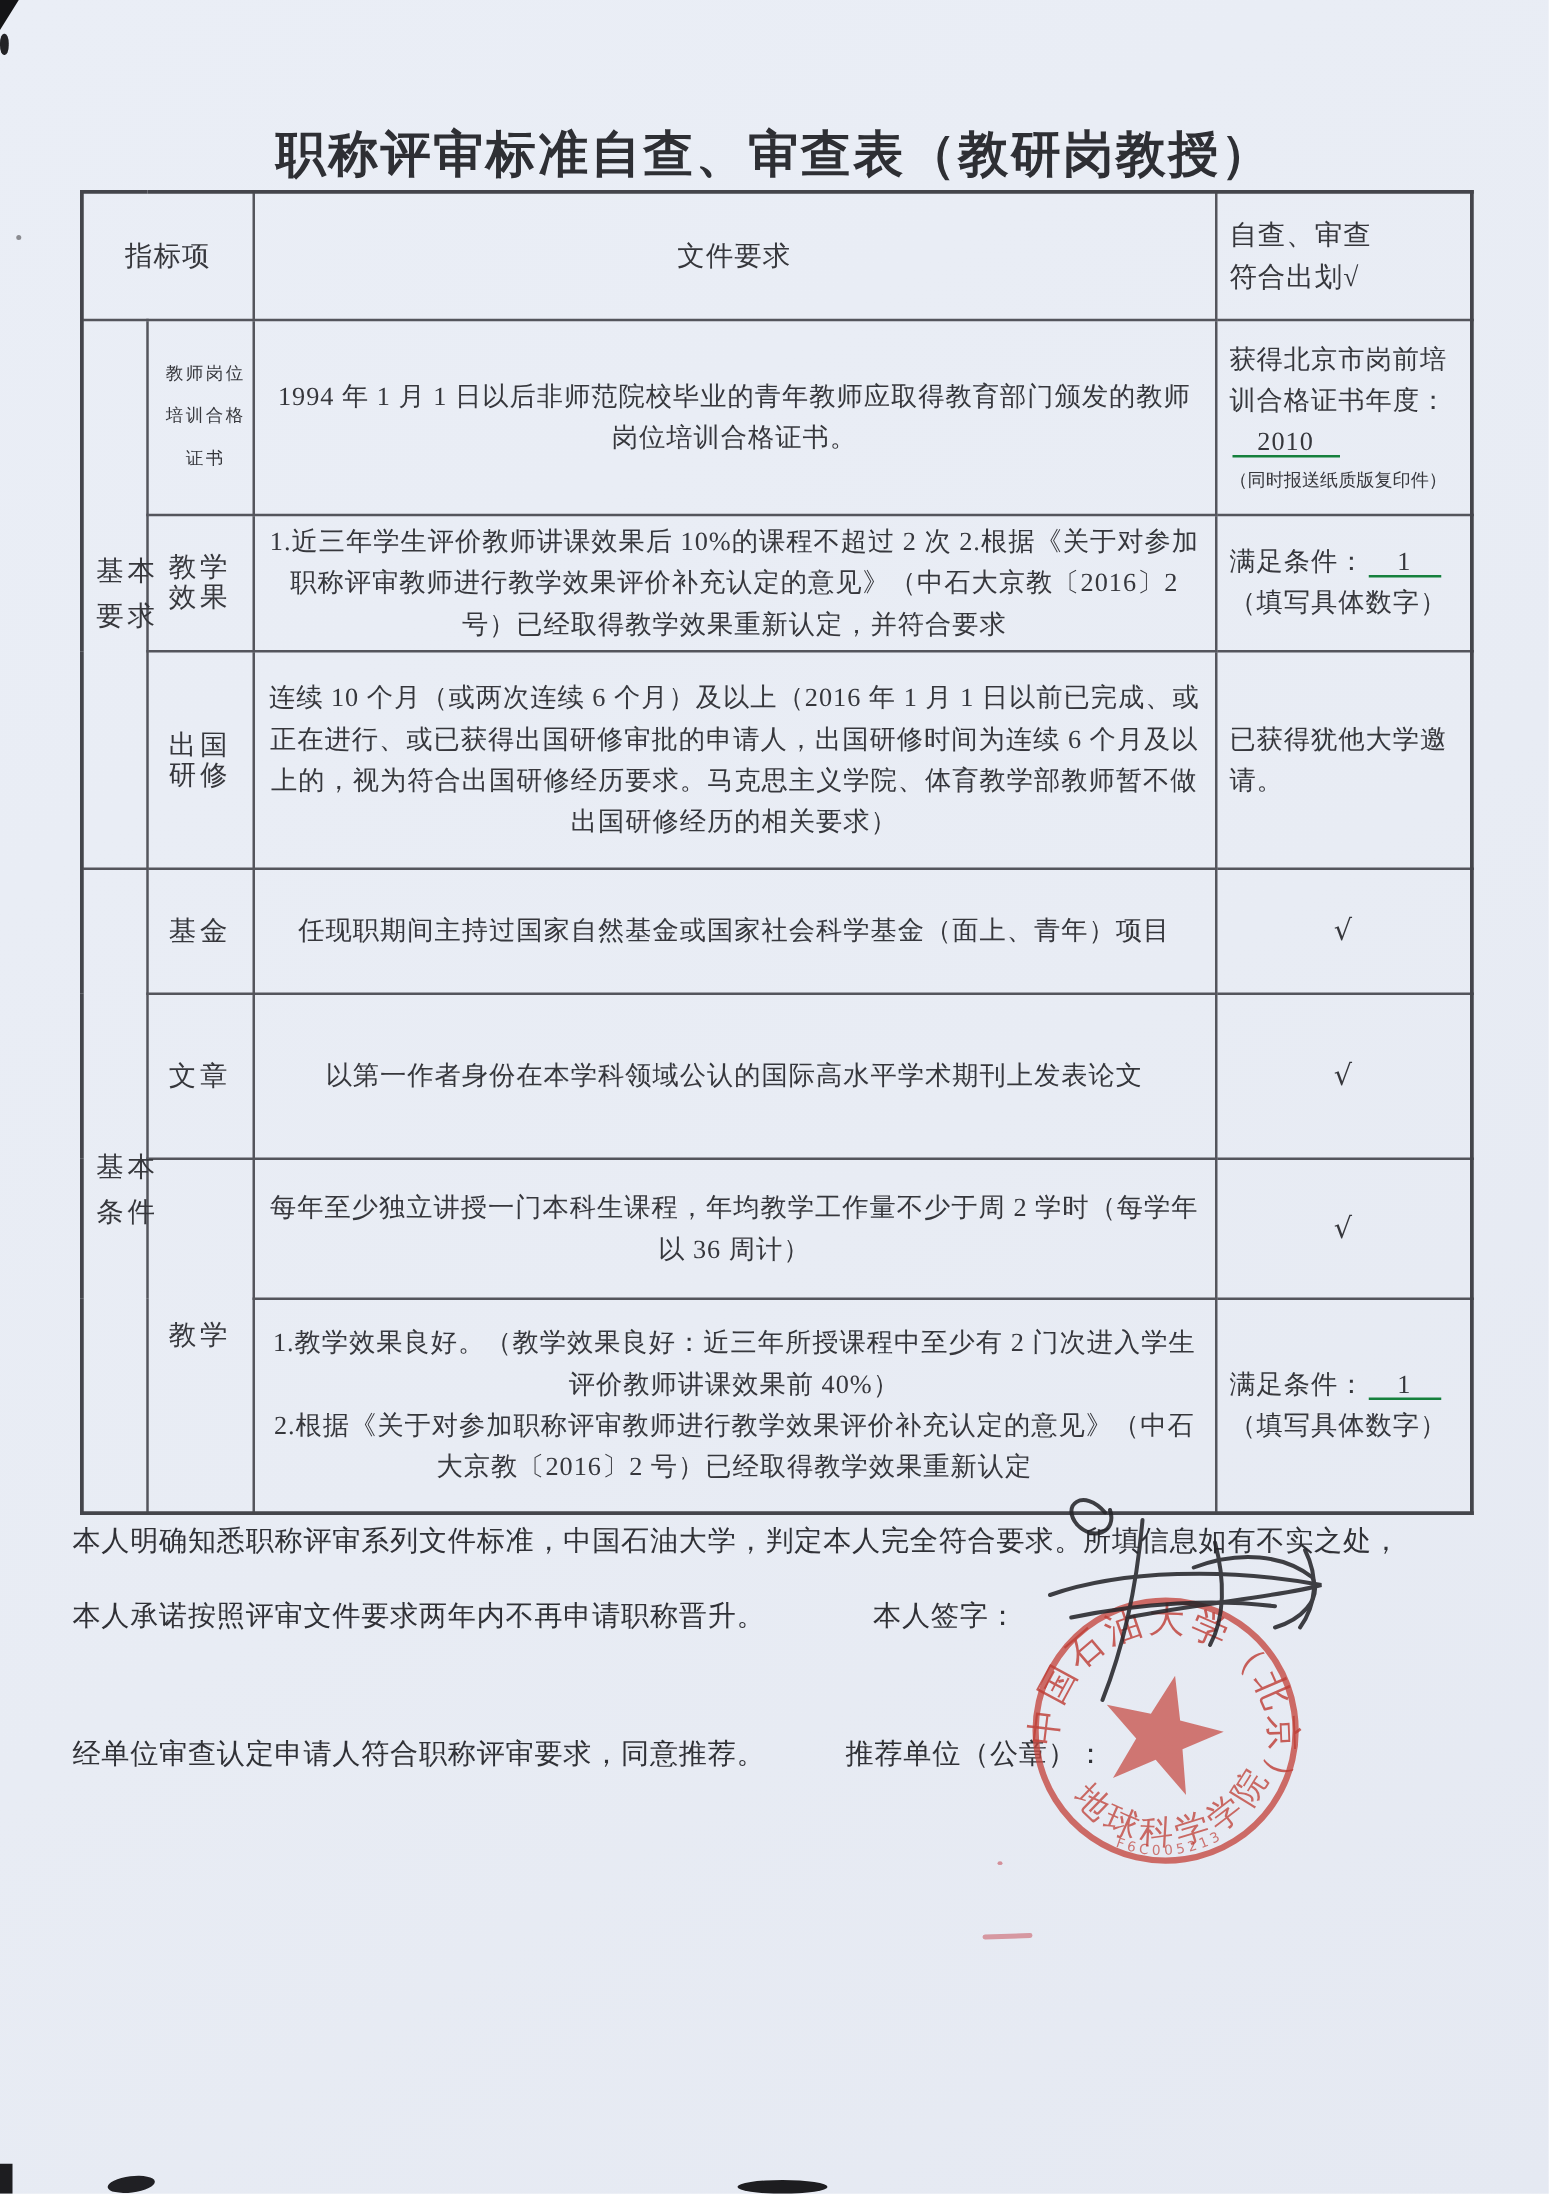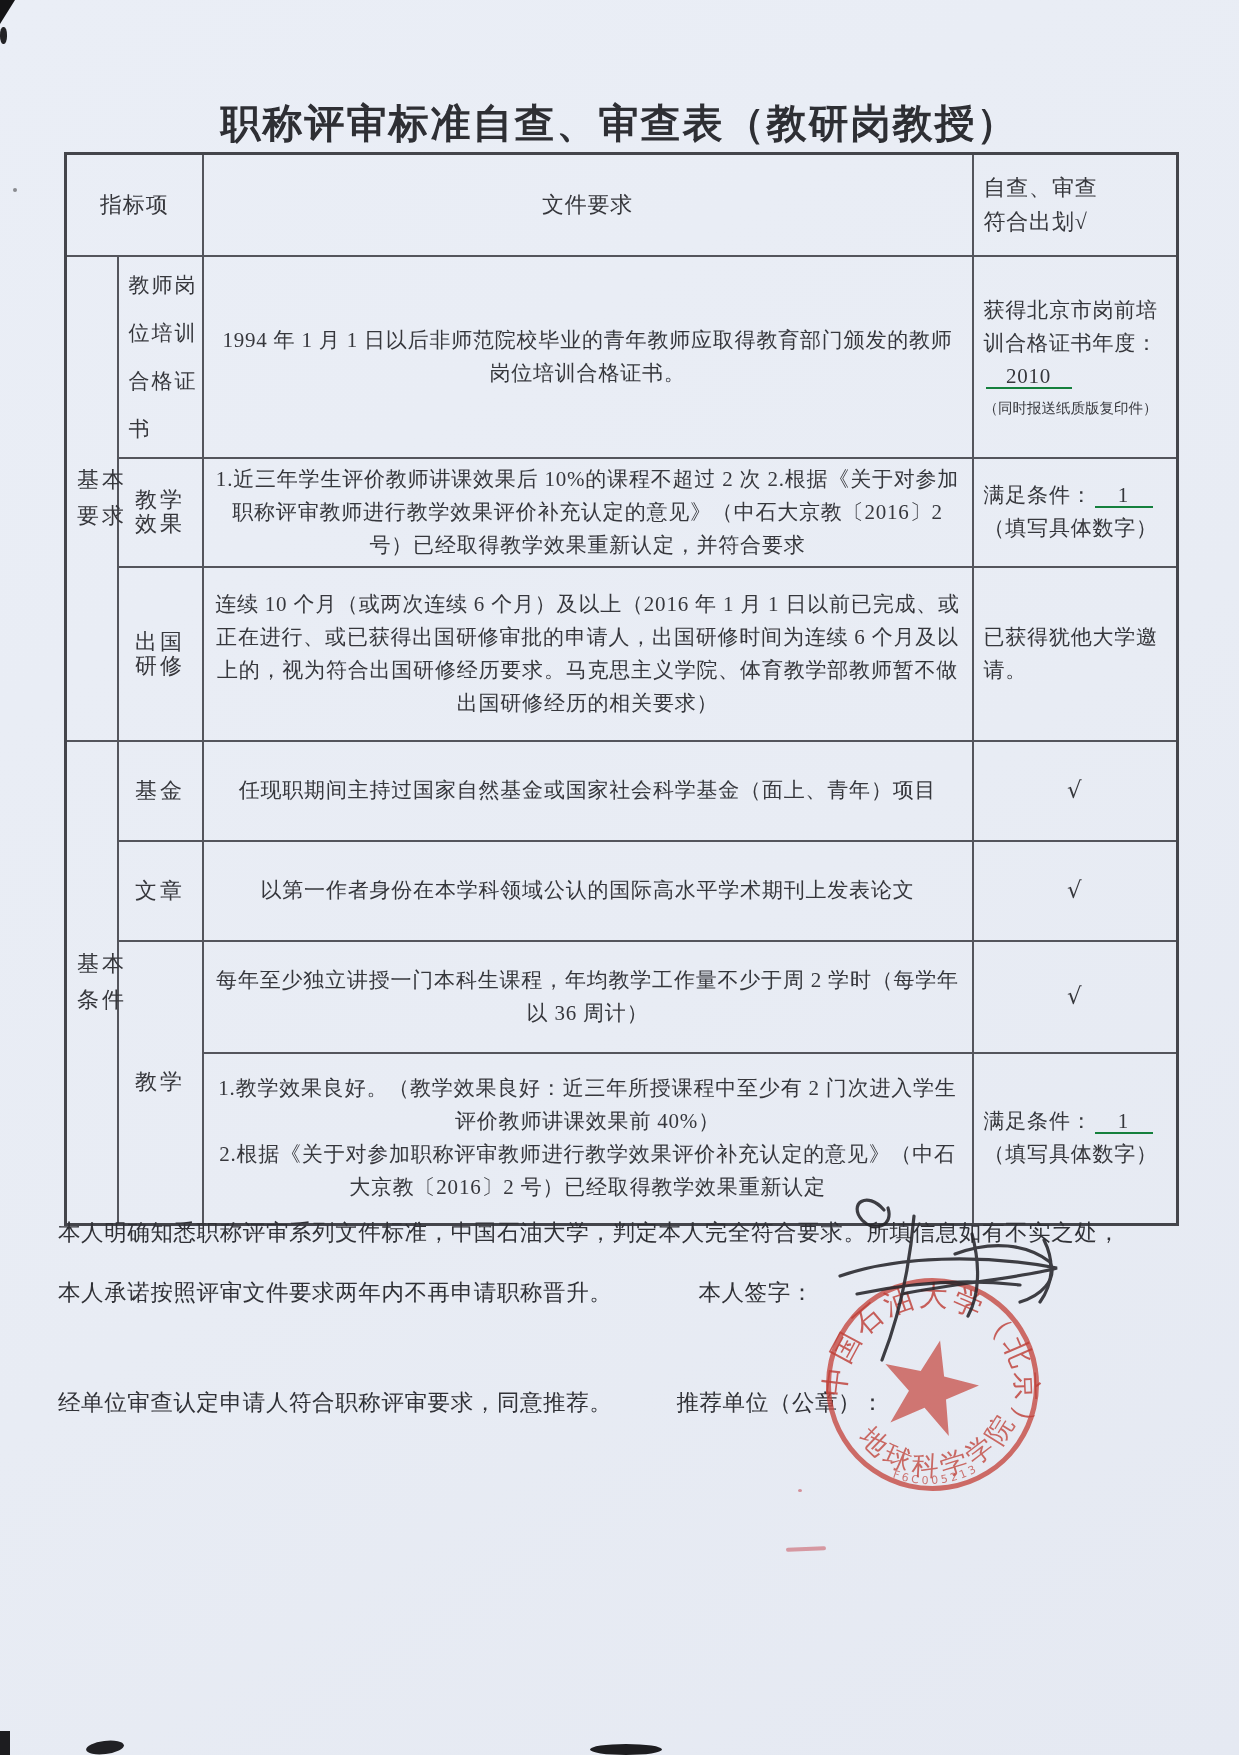--- a/index.html
+++ b/index.html
@@ -23,21 +23,21 @@
     border:2px solid #54555c;vertical-align:middle;
     padding:4px 10px;letter-spacing:0.8px;
   }
   .doc-table{border:3px solid #44454b;}
   .c{text-align:center;}
   .req{line-height:33px;text-align:center;padding:6px 12px;}
   .hdr{font-size:22px;}
   .check-hdr{line-height:34px;padding-left:16px;font-size:22px;}
   .vlabel{width:50px;margin:0 auto;line-height:36px;letter-spacing:3px;font-size:22px;text-align:right;}
   .w2{width:50px;margin:0 auto;line-height:24px;letter-spacing:3px;font-size:22px;text-align:center;}
-  .w3{width:72px;margin:0 auto;line-height:48px;letter-spacing:2px;font-size:21px;}
+  .w3{width:72px;margin:0 auto;line-height:34px;letter-spacing:2px;font-size:14px;text-align:center;}
   .res{padding:6px 8px 6px 10px;line-height:33px;}
   .res-note{font-size:14.5px;letter-spacing:0;line-height:22px;margin-top:4px;}
   .fill{
     display:inline-block;min-width:86px;text-align:center;
     border-bottom:2px solid #15803d;line-height:1.05;margin:0 2px;
     font-family:"Liberation Serif","DejaVu Serif",serif;
   }
   .fill-sm{min-width:58px;}
   .tick{font-family:"DejaVu Sans",sans-serif;font-size:23px;}
   .footer-line{
@@ -118,21 +118,21 @@
     <td rowspan="4">
       <div class="vlabel">基本条件</div>
     </td>
     <td>
       <div class="w2">基金</div>
     </td>
     <td class="req">任现职期间主持过国家自然基金或国家社会科学基金（面上、青年）项目</td>
     <td class="c"><span class="tick">√</span></td>
   </tr>
 
-  <tr style="height:100px">
+  <tr style="height:132px">
     <td>
       <div class="w2">文章</div>
     </td>
     <td class="req">以第一作者身份在本学科领域公认的国际高水平学术期刊上发表论文</td>
     <td class="c"><span class="tick">√</span></td>
   </tr>
 
   <tr style="height:112px">
     <td rowspan="2">
       <div class="w2">教学</div>

